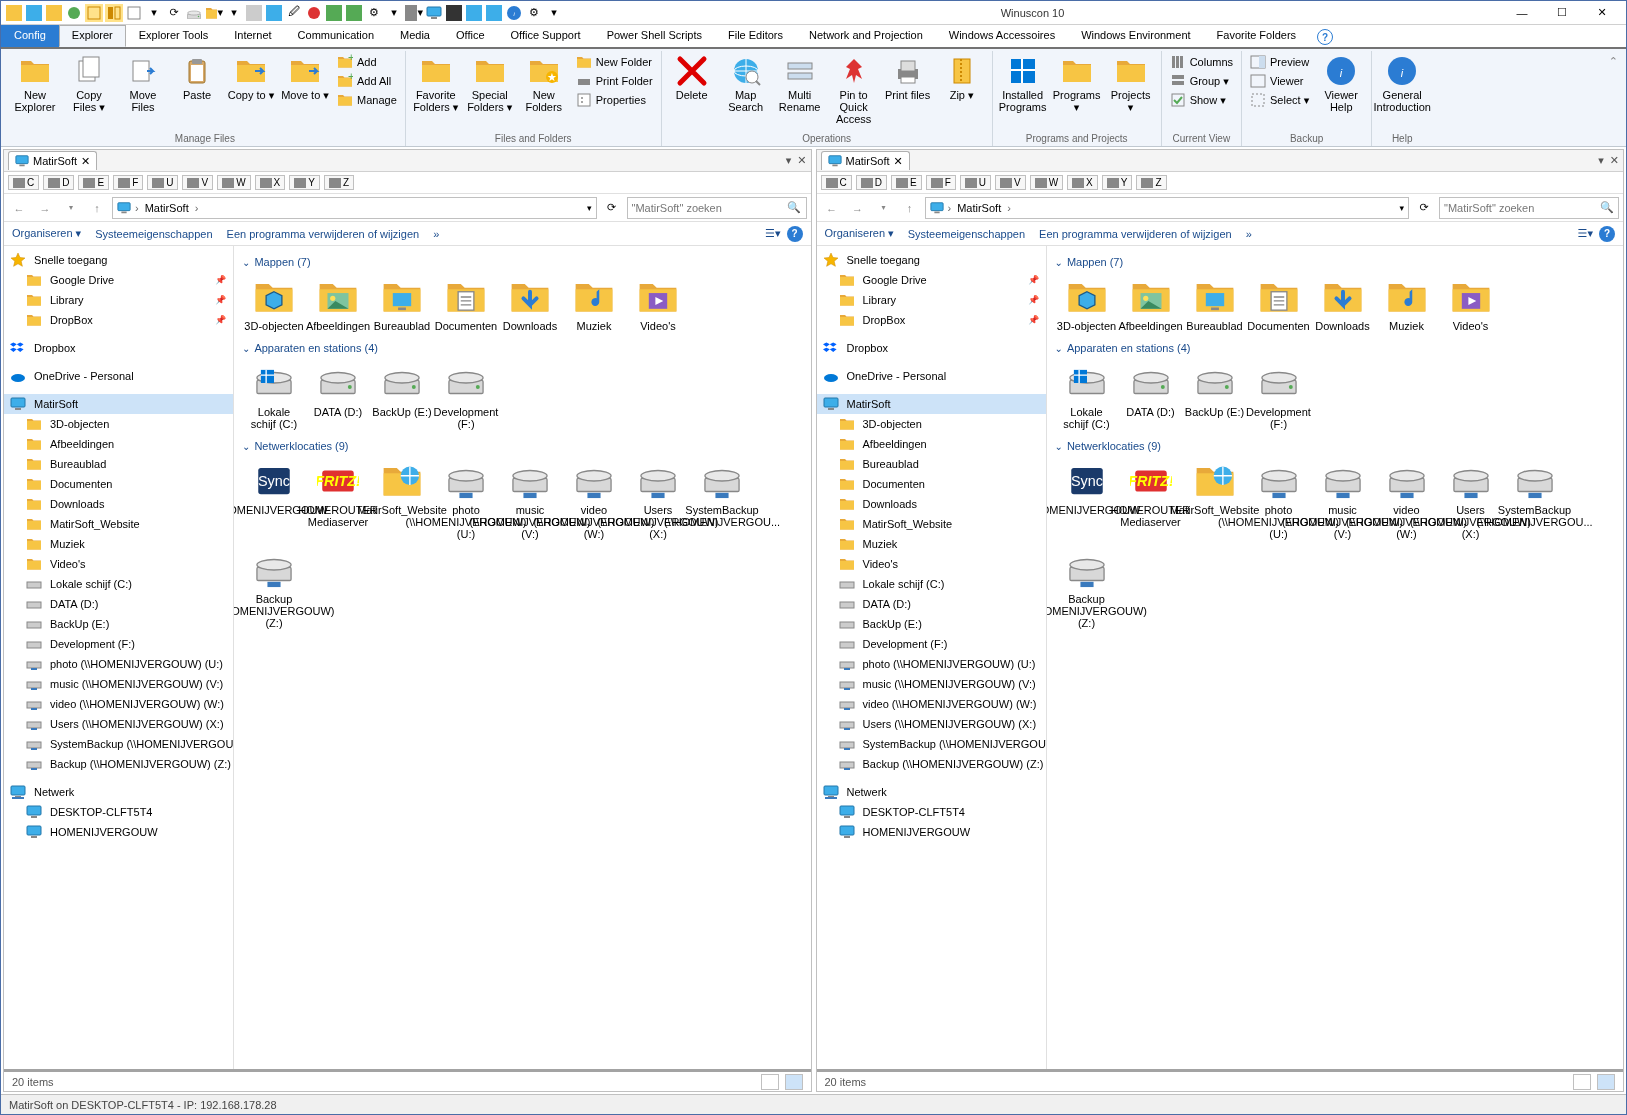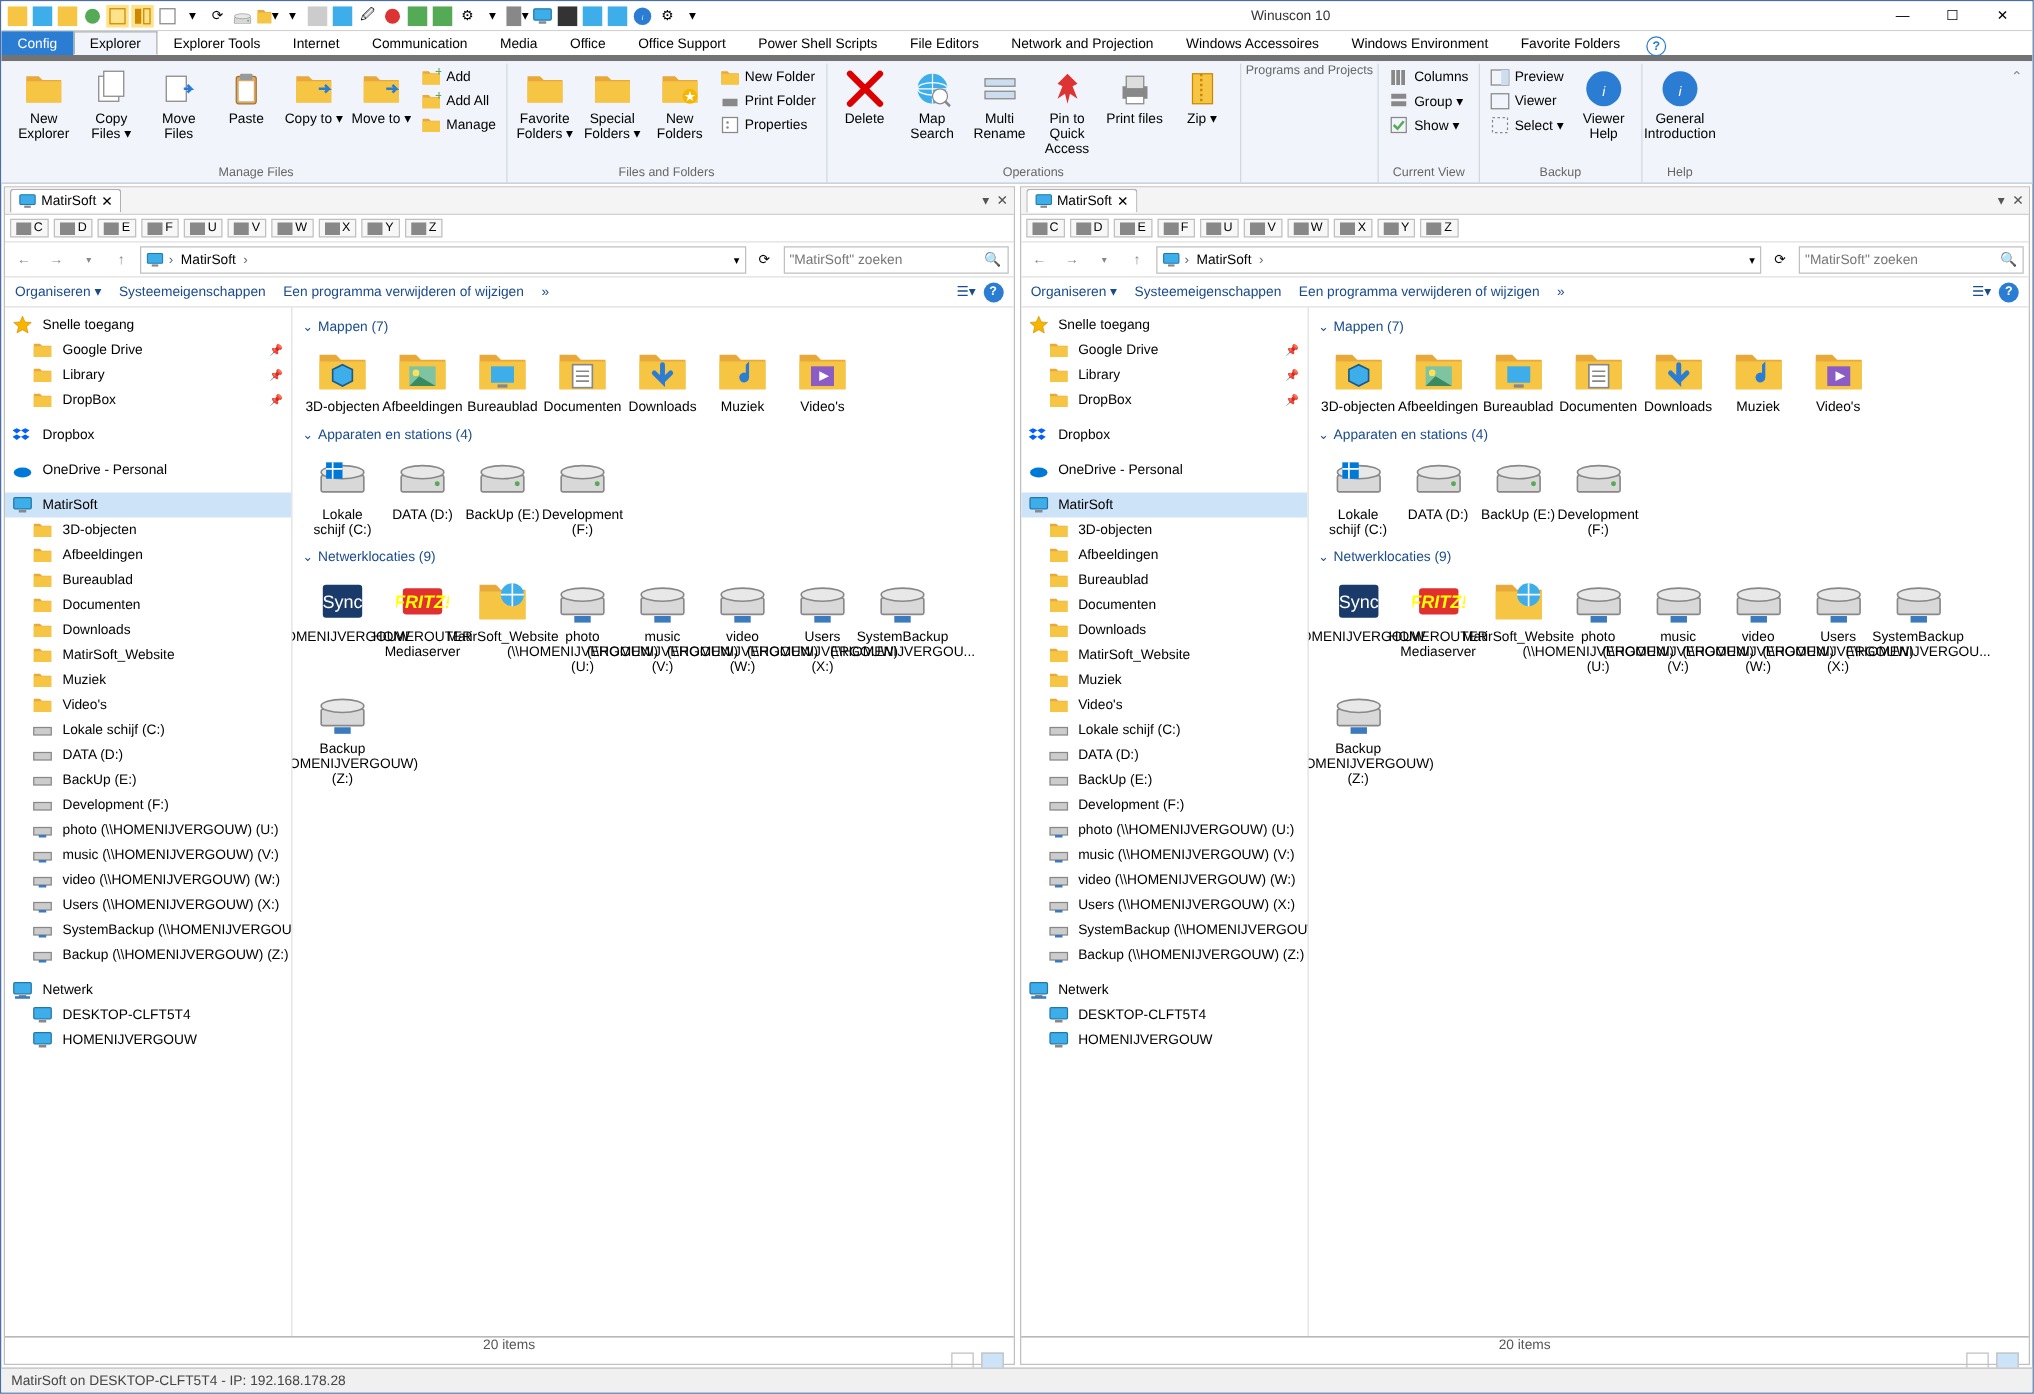--- a/index.html
+++ b/index.html
@@ -7,21 +7,21 @@
 
 
 .titlebar { height:24px; background:#fff; display:flex; align-items:center; padding:0 4px; border-bottom:1px solid #d0d0d0; }
 .qat { display:flex; gap:2px; align-items:center; flex:0 0 auto; }
 .qat-item { width:18px; height:18px; display:flex; align-items:center; justify-content:center; cursor:pointer; }
 .app-title { flex:1; text-align:center; color:#333; }
 .win-controls { display:flex; gap:0; }
 .win-btn { width:40px; height:22px; display:flex; align-items:center; justify-content:center; cursor:pointer; font-family:Arial; }
 
 
-.ribbon-tabs { height:24px; display:flex; background:#fff; border-bottom:5px solid #737373; }
+.ribbon-tabs { height:24px; display:flex; background:#fff; border-bottom:2px solid #737373; }
 .ribbon-tab { padding:3px 12px; cursor:pointer; border:1px solid transparent; }
 .ribbon-tab.config { background:#2b7cd3; color:#fff; }
 .ribbon-tab.active { border:1px solid #b0b0b0; border-bottom:1px solid #f1f5fb; background:#f1f5fb; }
 .ribbon-help { margin-left:auto; width:24px; display:flex; align-items:center; justify-content:center; color:#2b7cd3; font-weight:bold; border:1px solid #2b7cd3; border-radius:50%; height:16px; width:16px; margin:4px 8px; font-size:10px; }
 
 
 .ribbon { height:98px; background:#f1f5fb; display:flex; border-bottom:1px solid #c0c8d0; padding:2px 4px 0 4px; }
 .rgroup { display:flex; flex-direction:column; border-right:1px solid #d0d8e0; padding:0 4px; }
 .rgroup-body { flex:1; display:flex; align-items:flex-start; gap:2px; padding-top:2px; }
 .rgroup-label { text-align:center; color:#666; font-size:10px; padding-bottom:2px; }
@@ -76,21 +76,21 @@
 
 
 .content { flex:1; overflow-y:auto; padding:4px 8px; }
 .group-header { display:flex; align-items:center; gap:4px; color:#1a4b8c; margin:6px 0 4px 0; cursor:pointer; }
 .group-header::before { content:"⌄"; font-size:10px; }
 .grid { display:flex; flex-wrap:wrap; gap:0; }
 .grid-item { width:64px; display:flex; flex-direction:column; align-items:center; text-align:center; padding:4px 2px; cursor:pointer; line-height:1.1; }
 .grid-icon { width:42px; height:42px; margin-bottom:2px; }
 
 
-.pane-status { height:22px; border-top:1px solid #a3a3a3; display:flex; align-items:center; padding:0 8px; color:#555;flex-direction:column; }
+.pane-status { height:22px; border-top:3px solid #a3a3a3; display:flex; align-items:center; padding:0 8px; color:#555; }
 .pane-status .right { margin-left:auto; display:flex; gap:6px; }
 .view-toggle { width:18px; height:16px; border:1px solid #c0c0c0; cursor:pointer; }
 
 
 .app-status { height:20px; border-top:1px solid #c0c0c0; background:#f0f0f0; display:flex; align-items:center; padding:0 8px; color:#444; font-size:10px; }
 
 
 .ic-folder { fill:#f7c544; }
 .ic-folder-back { fill:#e8a93a; }
 </style>
@@ -508,20 +508,40 @@
           <svg class="big-icon" viewBox="0 0 32 32">
             <use href="#i-zip"></use>
           </svg>
           <span>Zip ▾</span>
         </div>
     </div>
     <div class="rgroup-label">Operations</div>
   </div>
 
   <div class="rgroup">
+    <div class="rgroup-body">
+      <div class="big-btn">
+          <svg class="big-icon" viewBox="0 0 32 32">
+            <use href="#i-win"></use>
+          </svg>
+          <span>Installed Programs</span>
+        </div>
+      <div class="big-btn">
+          <svg class="big-icon" viewBox="0 0 32 32">
+            <use href="#i-folder"></use>
+          </svg>
+          <span>Programs ▾</span>
+        </div>
+      <div class="big-btn">
+          <svg class="big-icon" viewBox="0 0 32 32">
+            <use href="#i-folder"></use>
+          </svg>
+          <span>Projects ▾</span>
+        </div>
+    </div>
     <div class="rgroup-label">Programs and Projects</div>
   </div>
 
   <div class="rgroup">
     <div class="rgroup-body">
       <div class="small-list">
         <div class="small-btn">
             <svg class="small-icon" viewBox="0 0 16 16">
               <rect x="2" y="2" width="3" height="12" fill="#888"></rect>
               <rect x="6" y="2" width="3" height="12" fill="#888"></rect>

